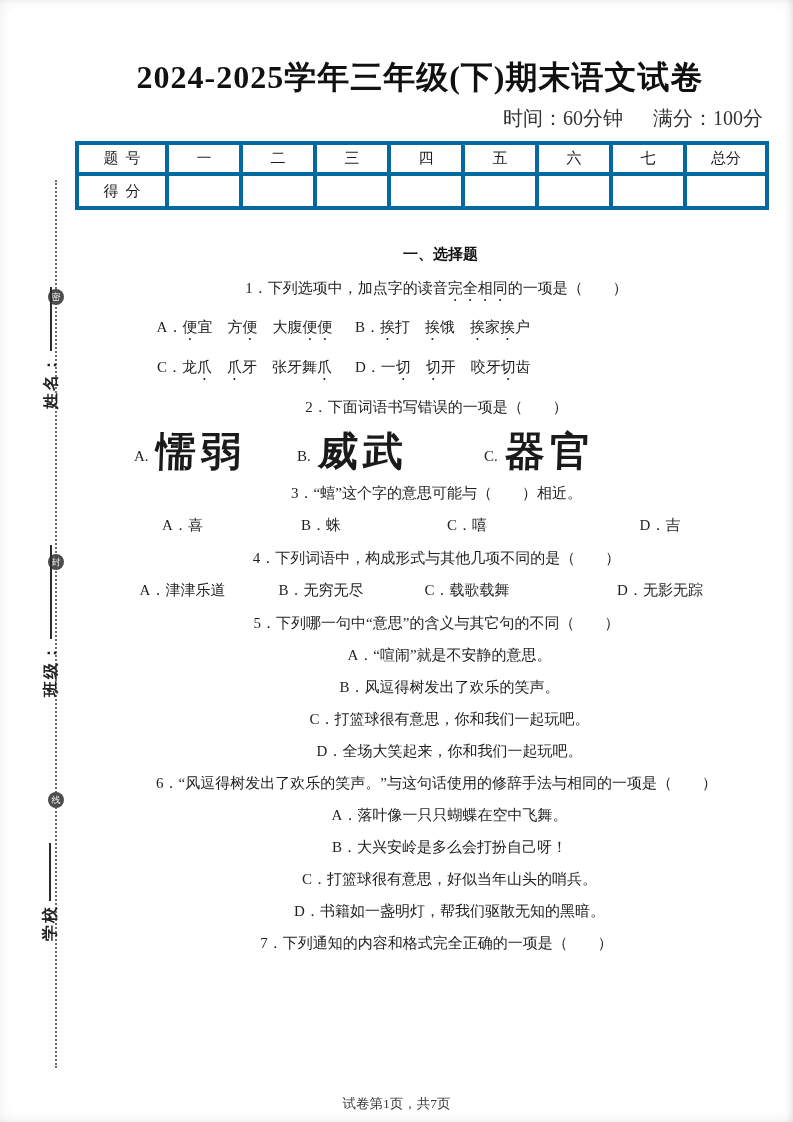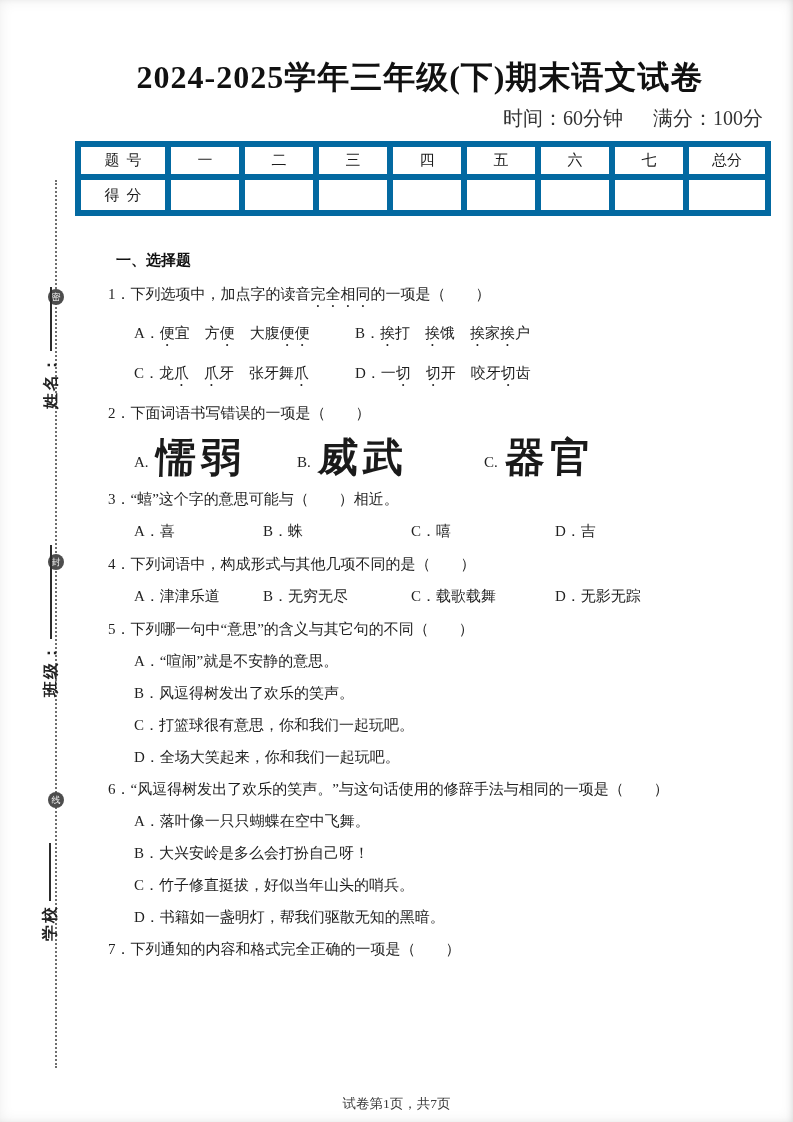--- a/index.html
+++ b/index.html
@@ -52,28 +52,28 @@
     text-align:right;font-size:20px;line-height:22px;color:#333;
     margin:0 2px 12px 0;
   }
   .meta .gap{display:inline-block;width:30px;}
 
   table.score{
     width:690px;border-collapse:collapse;border:2px solid #2a2a2a;
     table-layout:fixed;
   }
   table.score td{
-    border:6px solid #0369a1;text-align:center;font-size:15px;color:#1c1c1c;
+    border:4px solid #0369a1;text-align:center;font-size:15px;color:#1c1c1c;
     height:27px;padding:0;
   }
   table.score tr.r2 td{height:30px;}
   td.lbl{letter-spacing:7px;text-indent:7px;}
 
   
-  .content{margin-top:34px;padding-left:33px;font-size:15px;line-height:20px;}
+  .content{margin-top:34px;padding-left:33px;font-size:15px;line-height:20px;text-align:center;}
   .section-title{
     font-family:"Liberation Sans","DejaVu Sans",sans-serif;
     font-weight:bold;font-size:15px;margin:0 0 14px 8px;color:#111;
   }
   .stem{margin:0 0 12px 0;}
   .opt{color:#1f1f1f;}
   .opts-2col{display:flex;margin:0 0 13px 26px;}
   .opts-2col .opt:first-child{width:221px;}
   .opts-4col{display:grid;grid-template-columns:97px 116px 112px auto;margin:0 0 13px 26px;gap:32px;}
   .opt-line{margin:0 0 12px 26px;}
@@ -225,21 +225,21 @@
         <div class="opt opt-line">A．“喧闹”就是不安静的意思。</div>
         <div class="opt opt-line">B．风逗得树发出了欢乐的笑声。</div>
         <div class="opt opt-line">C．打篮球很有意思，你和我们一起玩吧。</div>
         <div class="opt opt-line">D．全场大笑起来，你和我们一起玩吧。</div>
       </div>
 
       <div class="q">
         <div class="stem">6．“风逗得树发出了欢乐的笑声。”与这句话使用的修辞手法与相同的一项是（　　）</div>
         <div class="opt opt-line">A．落叶像一只只蝴蝶在空中飞舞。</div>
         <div class="opt opt-line">B．大兴安岭是多么会打扮自己呀！</div>
-        <div class="opt opt-line">C．竹子修直挺拔，好似当年山头的哨兵。</div>
+        <div class="opt opt-line">C．打篮球很有意思，好似当年山头的哨兵。</div>
         <div class="opt opt-line">D．书籍如一盏明灯，帮我们驱散无知的黑暗。</div>
       </div>
 
       <div class="q">
         <div class="stem">7．下列通知的内容和格式完全正确的一项是（　　）</div>
       </div>
 
     </div>
   </div>
 

